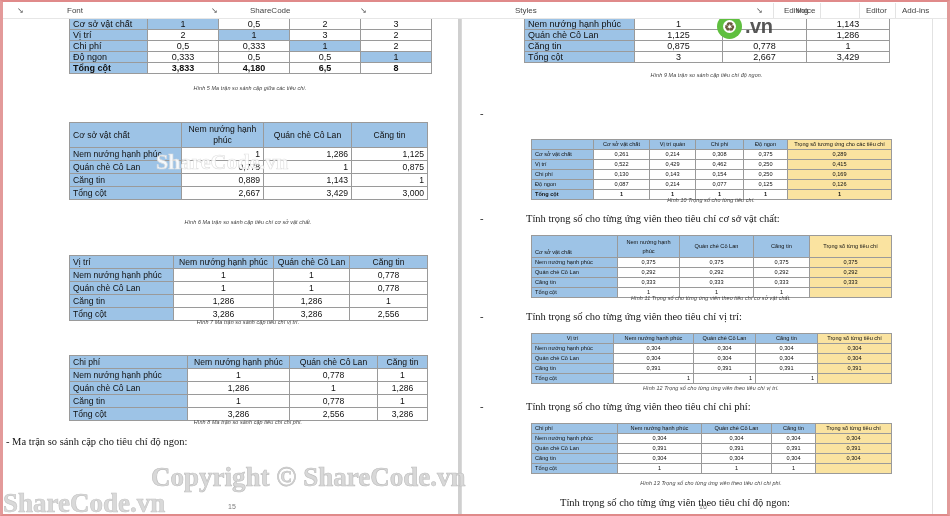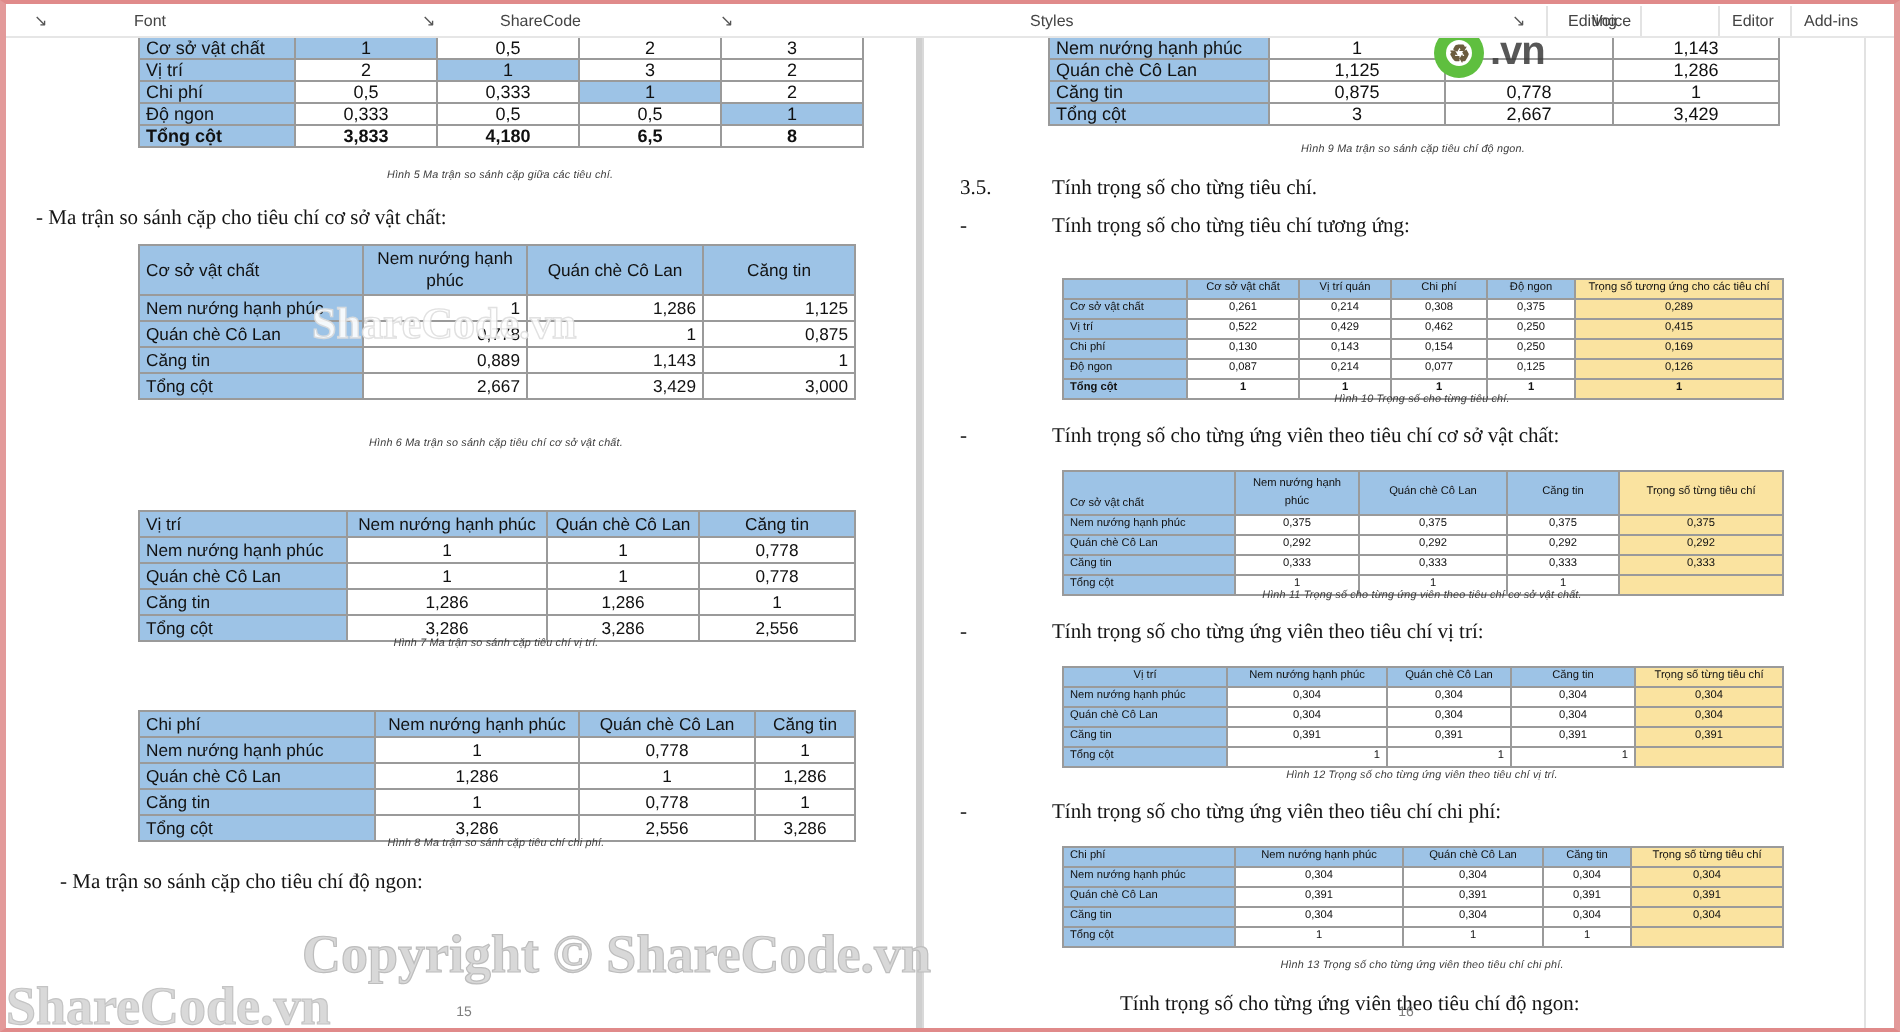--- a/index.html
+++ b/index.html
@@ -238,21 +238,20 @@
           <td class="rh bold">Tổng cột</td>
           <td class="num bold">3,833</td>
           <td class="num bold">4,180</td>
           <td class="num bold">6,5</td>
           <td class="num bold">8</td>
         </tr>
       </tbody>
     </table>
     <div class="caption" style="position:absolute; left:63px; top:66px; width:362px;">Hình 5 Ma trận so sánh cặp giữa các tiêu chí.</div>
 
-    <div class="para" style="position:absolute; left:12px; top:84px;">- Ma trận so sánh cặp cho tiêu chí cơ sở vật chất:</div>
 
     <table class="mx tbl-b" style="position:absolute; left:63px; top:103px; width:358px;">
       <colgroup>
           <col style="width:112px">
           <col style="width:82px">
           <col style="width:88px">
           <col style="width:76px">
         </colgroup>
       <tbody>
         <tr>
@@ -368,21 +367,21 @@
         <tr>
           <td class="rh">Tổng cột</td>
           <td class="num">3,286</td>
           <td class="num">2,556</td>
           <td class="num">3,286</td>
         </tr>
       </tbody>
     </table>
     <div class="caption" style="position:absolute; left:63px; top:400px; width:358px;">Hình 8 Ma trận so sánh cặp tiêu chí chi phí.</div>
 
-    <div class="para" style="position:absolute; left:24px; top:416px;">- Ma trận so sánh cặp cho tiêu chí độ ngon:</div>
+    <div class="para" style="position:absolute; left:0; top:416px;">- Ma trận so sánh cặp cho tiêu chí độ ngon:</div>
 
     <div id="wm-left-mid">ShareCode.vn</div>
 
     <div class="pagenum">15</div>
   </div>
 
   <div class="page" id="page-right">
 
     <table class="mx tbl-a" style="position:absolute; left:62px; top:-1px; width:365px;">
       <colgroup>
@@ -413,28 +412,23 @@
         <tr>
           <td class="rh">Tổng cột</td>
           <td class="num">3</td>
           <td class="num">2,667</td>
           <td class="num">3,429</td>
         </tr>
       </tbody>
     </table>
     <div class="caption" style="position:absolute; left:62px; top:53px; width:365px;">Hình 9 Ma trận so sánh cặp tiêu chí độ ngon.</div>
 
-    <div class="sec-head" style="position:absolute; left:18px; top:70px;">
-      <span class="sec-num">3.5.</span>
-      <span>Tính trọng số cho từng tiêu chí.</span>
-    </div>
 
     <div class="bullet-row" style="position:absolute; left:18px; top:89px;">
       <span class="bullet-mark">-</span>
-      <span>Tính trọng số cho từng tiêu chí tương ứng:</span>
     </div>
 
     <table class="mx tbl-c" style="position:absolute; left:69px; top:120px; width:360px;">
       <colgroup>
           <col style="width:62px">
           <col style="width:56px">
           <col style="width:46px">
           <col style="width:48px">
           <col style="width:44px">
           <col style="width:104px">

